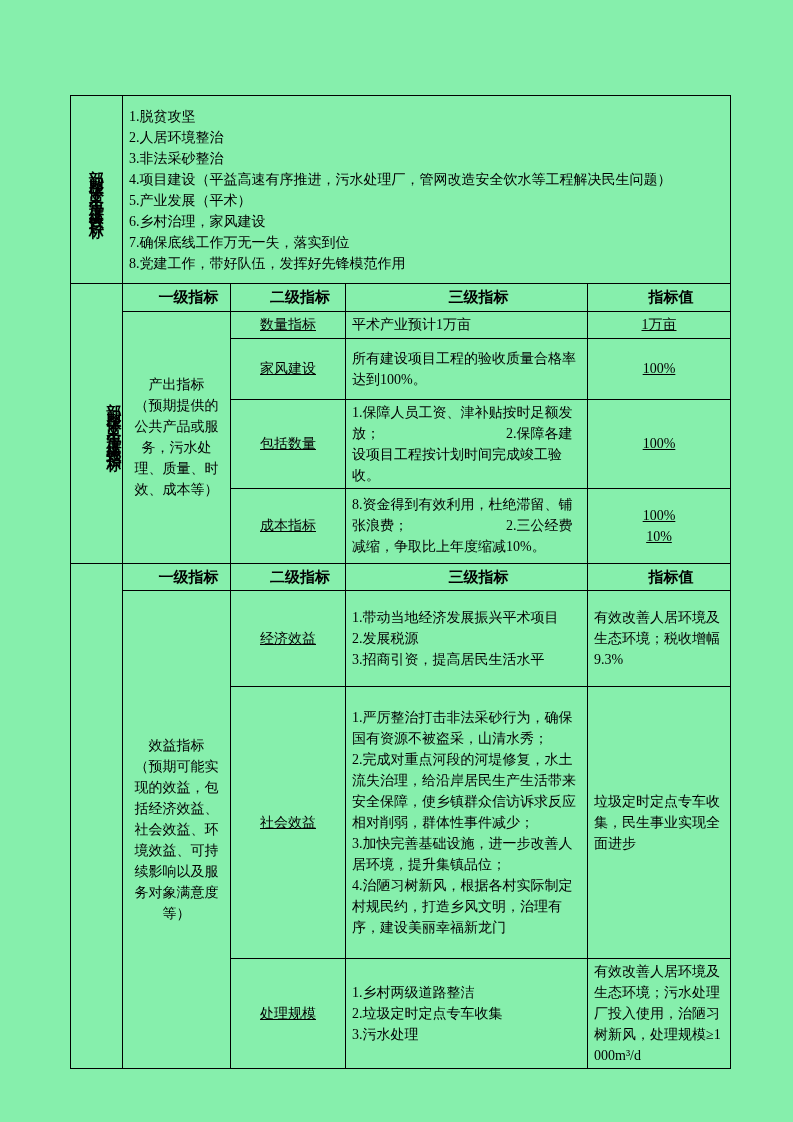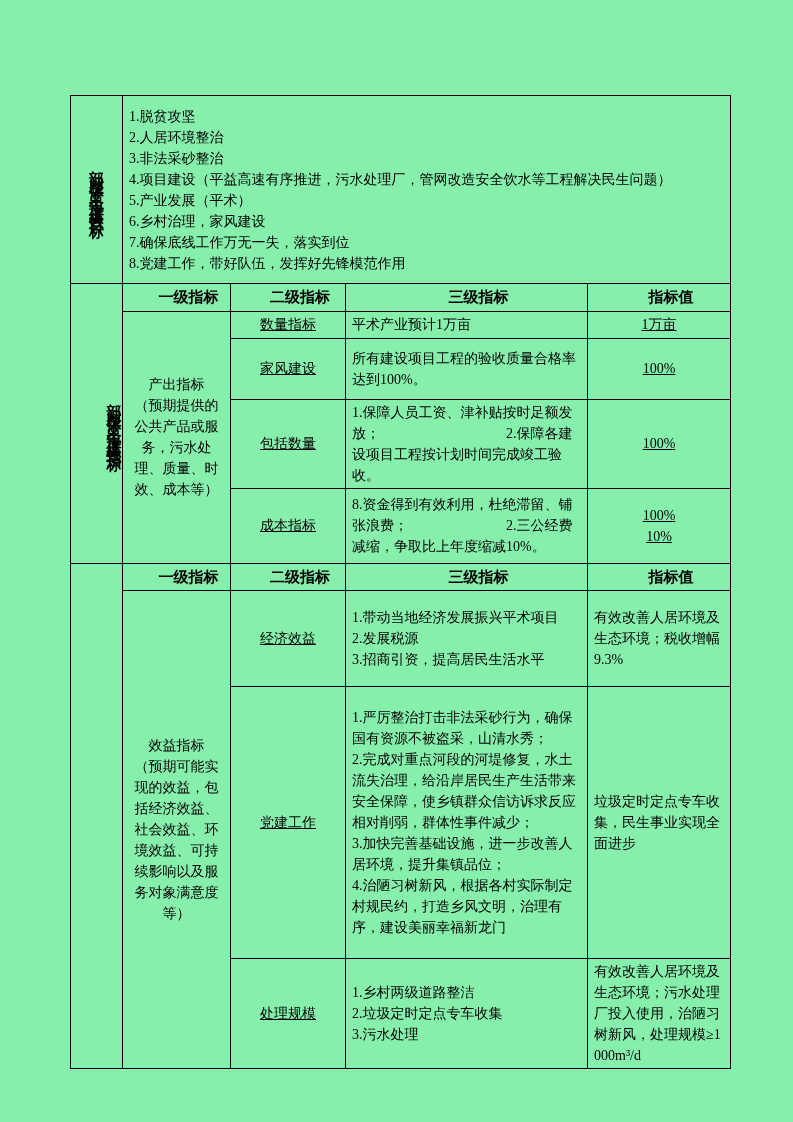--- a/index.html
+++ b/index.html
@@ -125,21 +125,21 @@
     <tr class="rh-econ">
       <td class="lvl1 pw" rowspan="3">效益指标
 （预期可能实现的效益，包括经济效益、社会效益、环境效益、可持续影响以及服务对象满意度等）</td>
       <td class="c">经济效益</td>
       <td class="l3 pw">1.带动当地经济发展振兴平术项目
 2.发展税源
 3.招商引资，提高居民生活水平</td>
       <td class="val pw">有效改善人居环境及生态环境；税收增幅9.3%</td>
     </tr>
     <tr class="rh-social">
-      <td class="c">党建工作</td>
+      <td class="c">社会效益</td>
       <td class="l3 pw">1.严厉整治打击非法采砂行为，确保国有资源不被盗采，山清水秀；　　　　　　　2.完成对重点河段的河堤修复，水土流失治理，给沿岸居民生产生活带来安全保障，使乡镇群众信访诉求反应相对削弱，群体性事件减少；　　　　　3.加快完善基础设施，进一步改善人居环境，提升集镇品位；
 4.治陋习树新风，根据各村实际制定村规民约，打造乡风文明，治理有序，建设美丽幸福新龙门</td>
       <td class="val pw">垃圾定时定点专车收集，民生事业实现全面进步</td>
     </tr>
     <tr class="rh-env">
       <td class="c">处理规模</td>
       <td class="l3 pw">1.乡村两级道路整洁
 2.垃圾定时定点专车收集
 3.污水处理</td>
       <td class="val pw">有效改善人居环境及生态环境；污水处理厂投入使用，治陋习树新风，处理规模≥1000m³/d</td>

